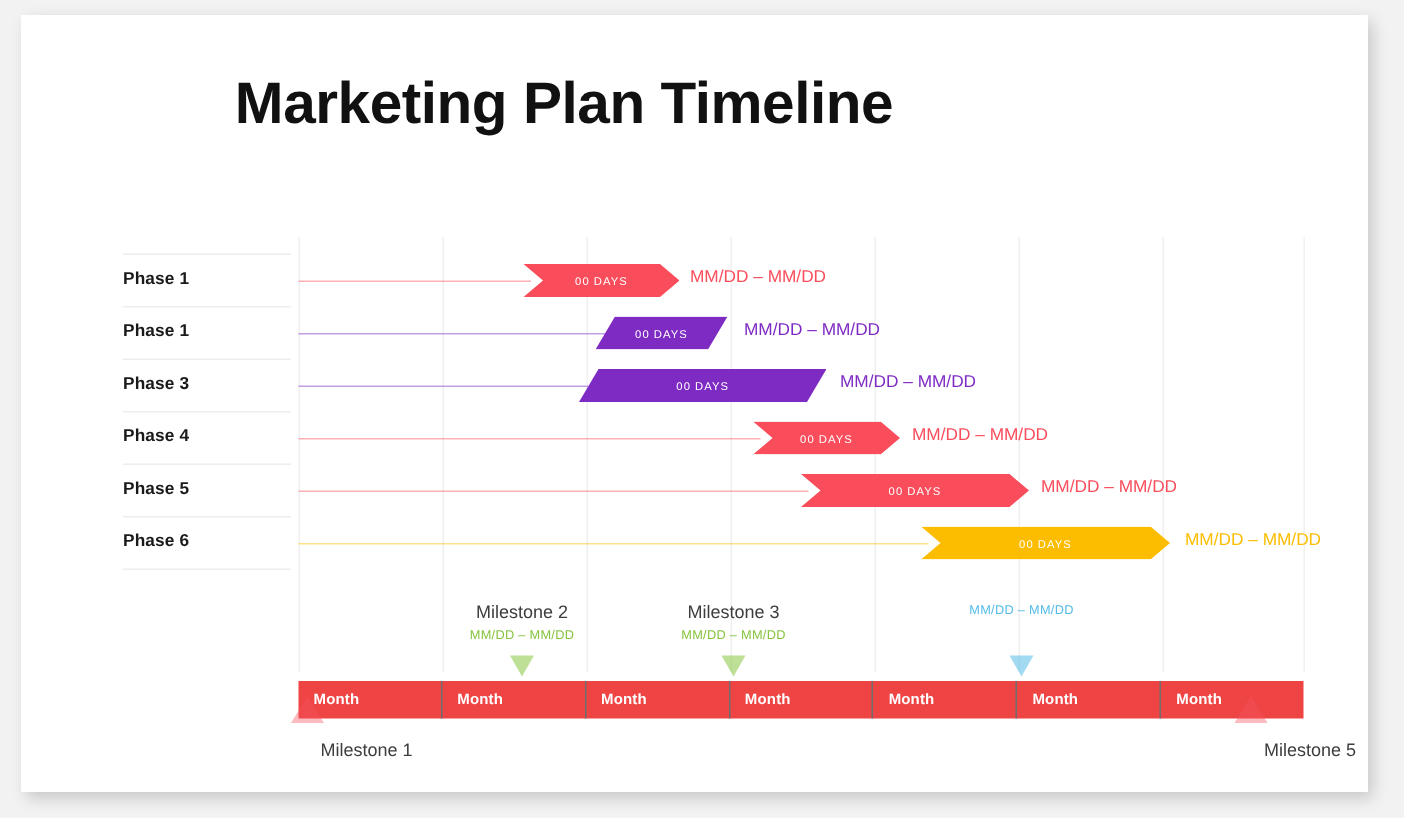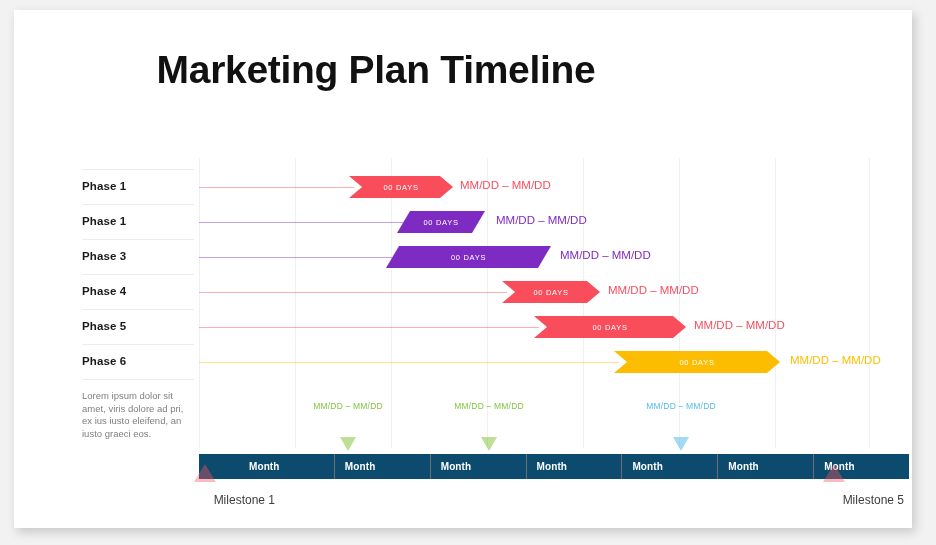--- a/index.html
+++ b/index.html
@@ -259,36 +259,37 @@
             <div class="phase-label">Phase 6</div>
             <div class="connector" style="left: 117px; width: 420px; background: rgba(252, 189, 0, 0.45);"></div>
             <div class="bar chevron" style="left: 532px; width: 166px; background: rgb(252, 189, 0);">
               <span class="bar-label">00 DAYS</span>
             </div>
             <div class="date-label" style="left: 708px; color: rgb(252, 189, 0);">MM/DD – MM/DD</div>
           </div>
           <div class="phase-sep" style="top: 347px;"></div>
           <div class="phase-sep" style="top: 137px;"></div>
         </div>
-      <div id="lorem">Lorem ipsum dolor sit amet, viris dolore ad pri, ex ius iusto eleifend, an iusto graeci eos.</div>
       <div id="ms-top-group">
           <div class="ms-top" style="left: 254px; top: 369px;">
+            <div class="ms-name">Milestone 2</div>
             <div class="ms-date" style="color: rgb(134, 196, 64);">MM/DD – MM/DD</div>
           </div>
           <div class="ms-tri-down" style="left: 326px; top: 405px; border-left: 8px solid transparent; border-right: 8px solid transparent; border-top: 14px solid rgba(134, 196, 64, 0.55);"></div>
           <div class="ms-top" style="left: 395px; top: 369px;">
+            <div class="ms-name">Milestone 3</div>
             <div class="ms-date" style="color: rgb(134, 196, 64);">MM/DD – MM/DD</div>
           </div>
           <div class="ms-tri-down" style="left: 467px; top: 405px; border-left: 8px solid transparent; border-right: 8px solid transparent; border-top: 14px solid rgba(134, 196, 64, 0.55);"></div>
           <div class="ms-top" style="left: 587px; top: 369px;">
             <div class="ms-date" style="color: rgb(85, 188, 230);">MM/DD – MM/DD</div>
           </div>
           <div class="ms-tri-down" style="left: 659px; top: 405px; border-left: 8px solid transparent; border-right: 8px solid transparent; border-top: 14px solid rgba(85, 188, 230, 0.55);"></div>
         </div>
-      <div id="monthbar" style="background: #0c4a6e; padding-left: 40px;">
+      <div id="monthbar" style="background: #ef4444;">
           <div class="month-cell" style="border-right-color: rgb(110, 110, 110);">
             <span>Month</span>
           </div>
           <div class="month-cell" style="border-right-color: rgb(110, 110, 110);">
             <span>Month</span>
           </div>
           <div class="month-cell" style="border-right-color: rgb(110, 110, 110);">
             <span>Month</span>
           </div>
           <div class="month-cell" style="border-right-color: rgb(110, 110, 110);">

